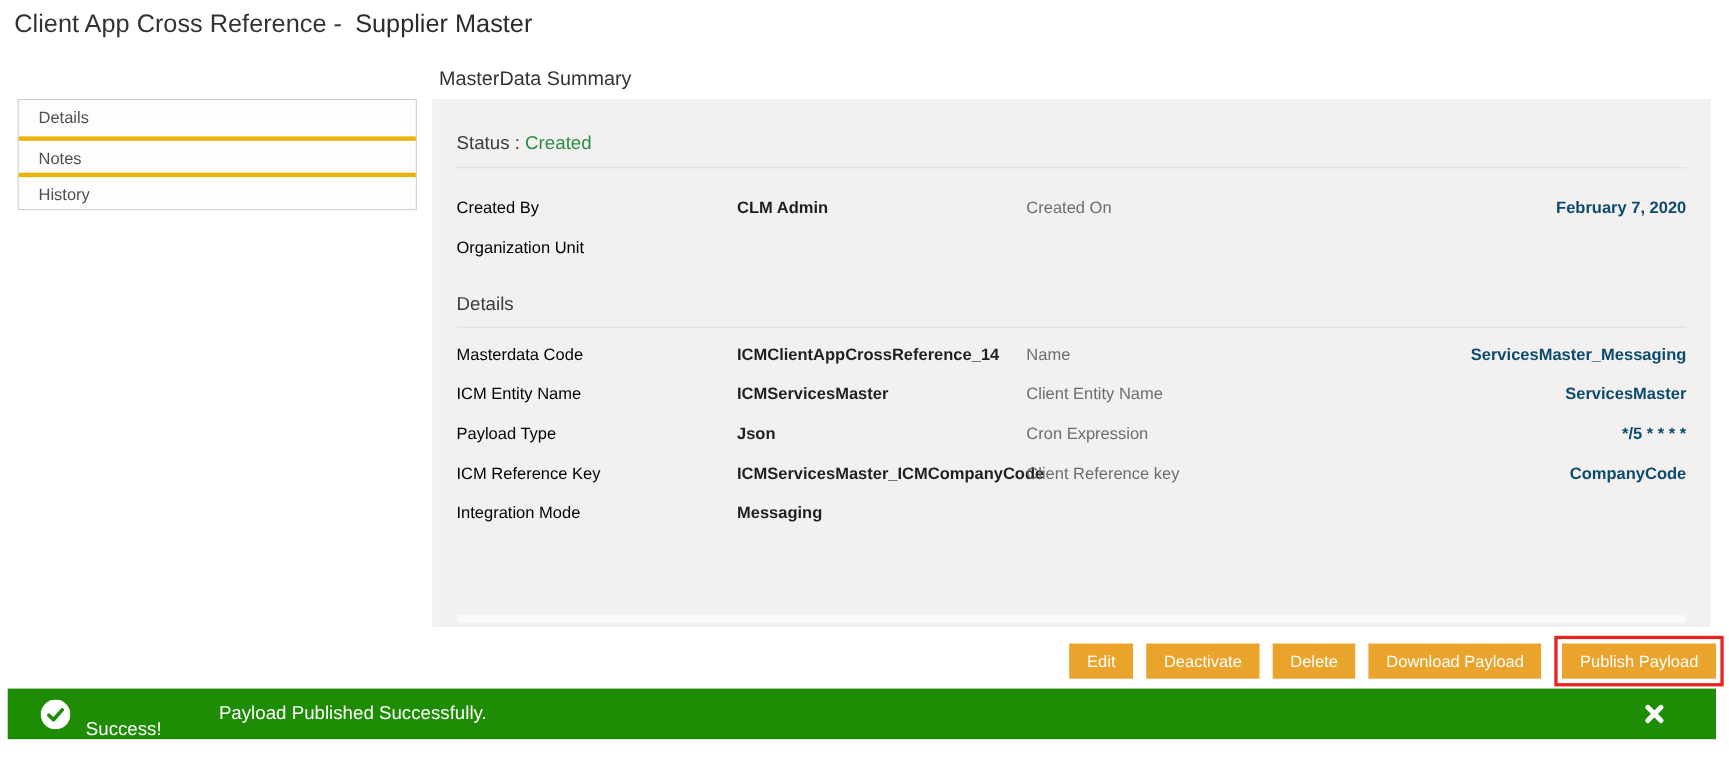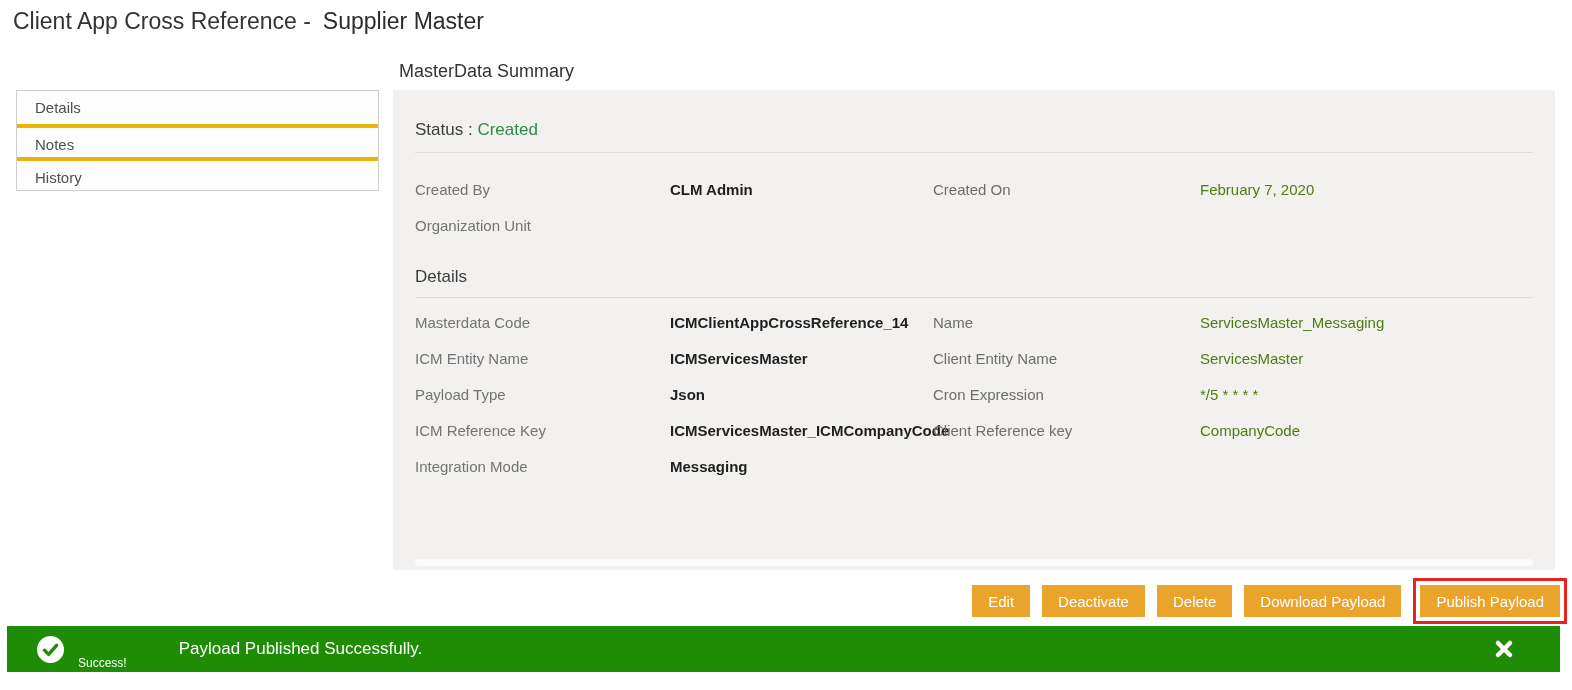--- a/index.html
+++ b/index.html
@@ -33,24 +33,24 @@
     background:#f2f1ef;
   }
   .panel-inner { padding:0 22px; }
 
   .status-line { padding-top:30px; font-size:17px; color:#3c3c3c; }
   .status-value { color:#2e8b46; }
   .divider { border:none; border-top:1px solid #dcdcdc; margin:12px 0 0 0; }
 
   .rows { margin-top:18px; }
   .field-row { display:flex; align-items:center; height:36px; font-size:15px; white-space:nowrap; }
-  .fl1 { width:255px; color:#737373; }
+  .fl1 { width:255px; color:#000000; }
   .fv1 { width:263px; color:#1f1f1f; font-weight:bold; }
   .fl2 { width:267px; color:#6d6d6d; }
-  .fv2 { flex:1; color:#4d7c0f; font-weight:normal; }
+  .fv2 { flex:1; color:#0c4a6e; font-weight:bold;text-align:right; }
 
   .details-heading { margin-top:24px; font-size:17px; color:#3c3c3c; }
   .details-divider { margin-top:10px; }
   .details-rows { margin-top:6px; }
 
   .panel-scroll-track {
     position:absolute; left:22px; right:22px; bottom:4px; height:7px;
     background:#fbfaf9; border-radius:3px;
   }
 
@@ -65,21 +65,21 @@
     font-family:"Liberation Sans", sans-serif; white-space:nowrap;
   }
   .annotation-box { border:3px solid #e52520; padding:4px; }
 
   
   .toast {
     position:absolute; left:7px; top:626px; width:1553px; height:46px;
     background:#1e8c05; display:flex; align-items:center; color:#fff;
   }
   .toast-check { margin-left:30px; width:27px; height:27px; flex:0 0 auto; }
-  .toast-title { margin-left:14px; font-size:12px;margin-top:28px; }
+  .toast-title { margin-left:14px; font-size:17px;margin-top:28px; }
   .toast-message { margin-left:52px; font-size:17px; }
   .toast-close {
     position:absolute; right:46px; top:13px; width:20px; height:20px; cursor:pointer;
   }
 </style>
 </head>
 <body>
 
 <div class="page-title">
   <span>Client App Cross Reference -</span><span class="entity">Supplier Master</span>

